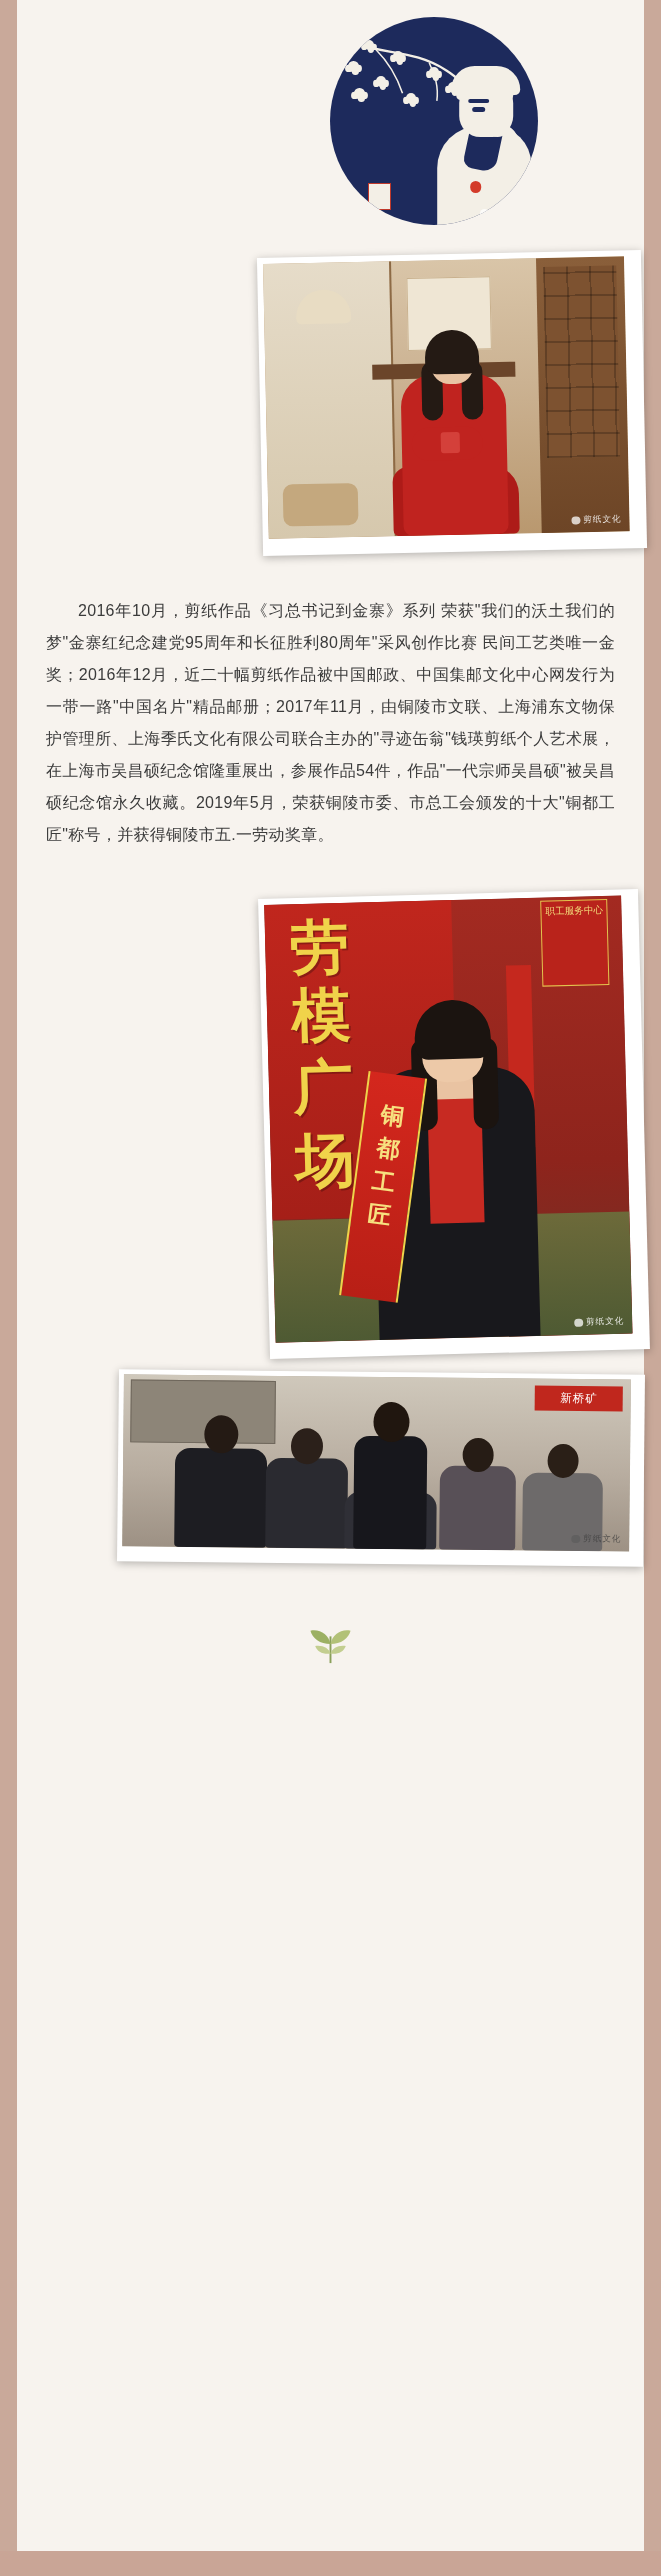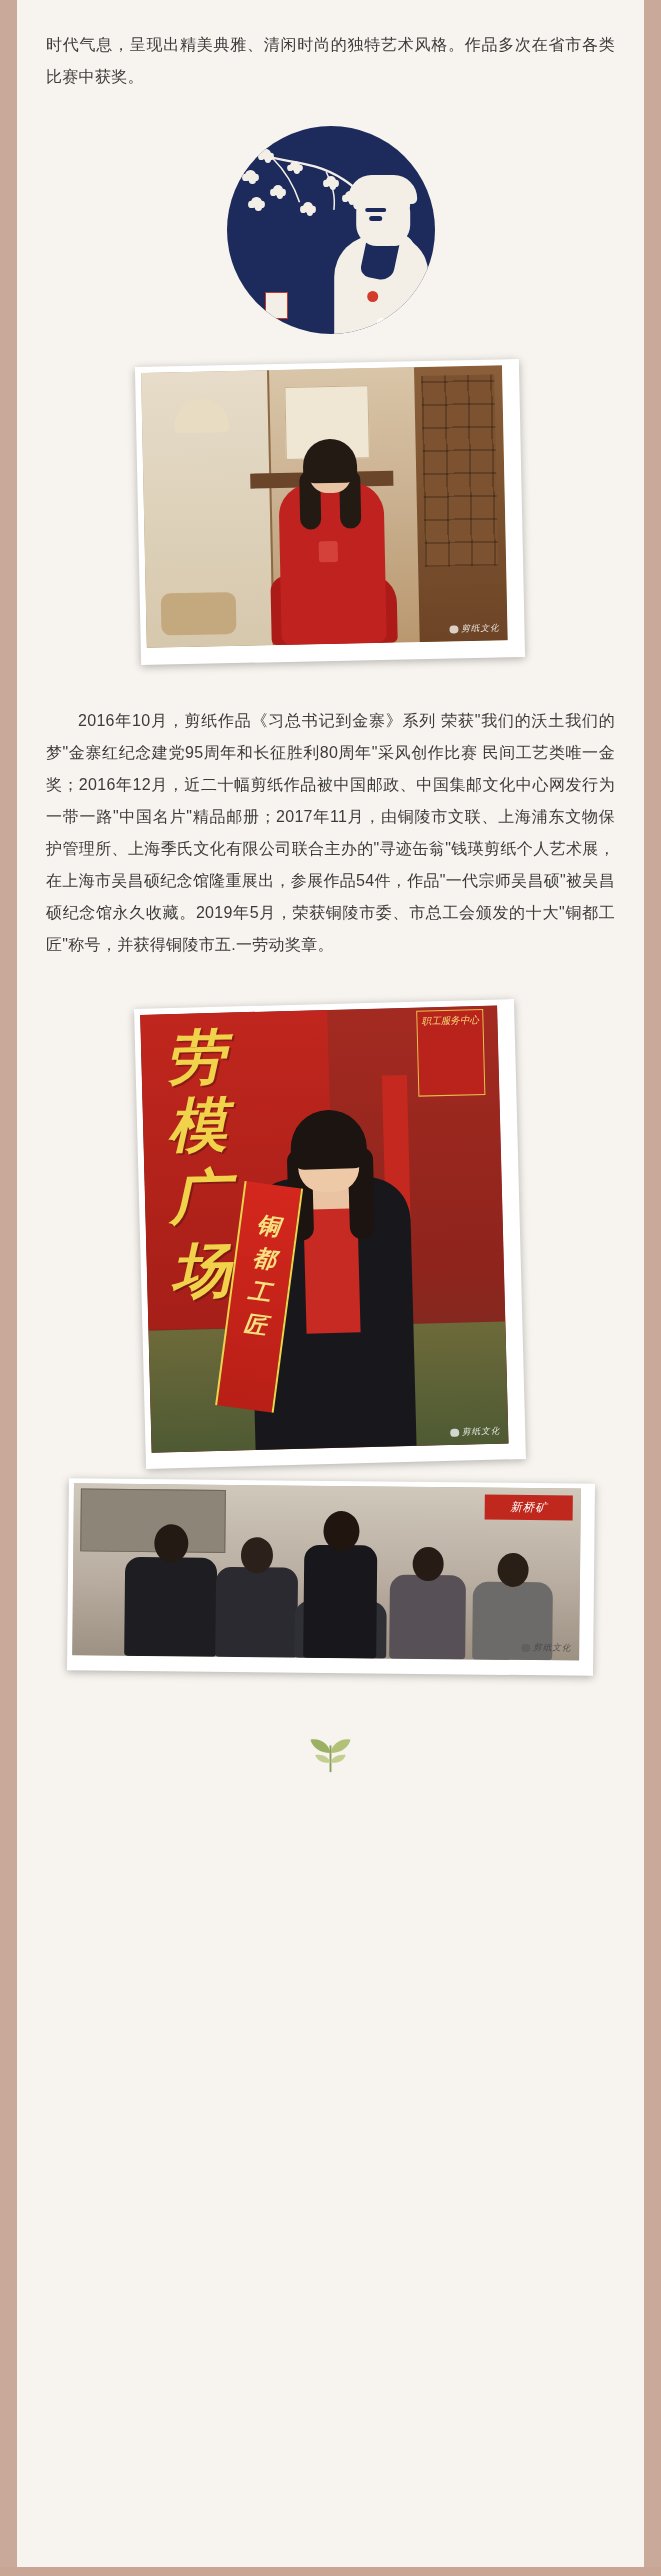--- a/index.html
+++ b/index.html
@@ -43,22 +43,21 @@
     padding-top: 13.4px;
   }
   .spacer-sm { height: 17px; }
   .spacer-md { height: 27px; }
 
   
   .photo-wrap {
     position: relative;
     width: 100%;
     display: flex;
-    justify-content: center;
-    font-style: italic;
+    justify-content: flex-end;
   }
   .photo {
     position: relative;
     background: #fff;
     box-shadow: 0 1.9px 8.6px rgba(0,0,0,0.28);
     overflow: hidden;
   }
   .photo .inner {
     position: relative;
     overflow: hidden;
@@ -400,21 +399,20 @@
     position: absolute; left: 0; right: 0; bottom: 0; height: 25px;
     background: #c9a596;
   }
 </style>
 </head>
 <body>
 
 <div class="page">
   <div class="sheet">
 
-    <p class="para first">时代气息，呈现出精美典雅、清闲时尚的独特艺术风格。作品多次在省市各类比赛中获奖。</p>
 
     <div class="spacer-sm"></div>
 
     <div class="photo-wrap">
       <div class="photo art1">
         <div class="circle1">
           <div class="c1-branch">
             <svg width="153" height="82" viewBox="0 0 160 86">
               <path d="M4 4 C40 18, 70 12, 104 34 C120 44, 130 58, 146 64" stroke="#f3efe6" stroke-width="2.4" fill="none"></path>
               <path d="M30 12 C44 26, 52 40, 58 58" stroke="#f3efe6" stroke-width="1.6" fill="none"></path>

